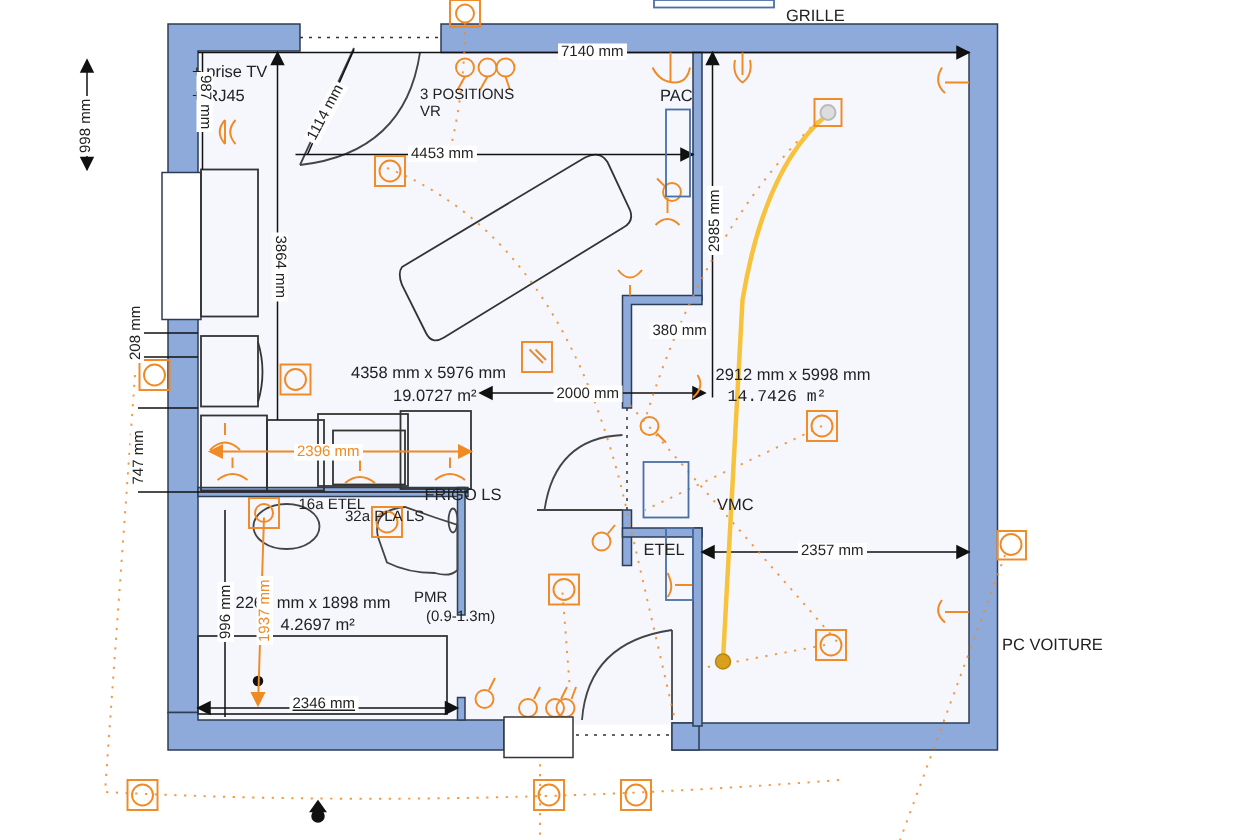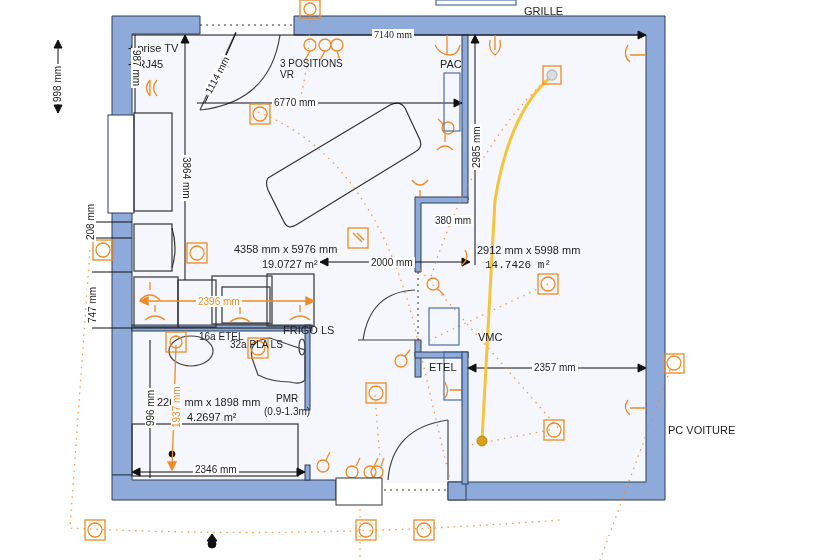--- a/index.html
+++ b/index.html
@@ -252,40 +252,40 @@
 <div class="lbl" style="left:524px;top:5px;">GRILLE</div>
 <div class="lbl" style="left:128px;top:42px;">+ prise TV</div>
 <div class="lbl" style="left:128px;top:58px;">+ RJ45</div>
 <div class="lbl small" style="left:280px;top:58px;">3 POSITIONS</div>
 <div class="lbl small" style="left:280px;top:69px;">VR</div>
 <div class="lbl" style="left:440px;top:58px;">PAC</div>
 <div class="lbl" style="left:283px;top:324px;">FRIGO LS</div>
 <div class="lbl small" style="left:199px;top:331px;">16a ETEL</div>
 <div class="lbl small" style="left:230px;top:339px;">32a PLA  LS</div>
 <div class="lbl small" style="left:276px;top:393px;">PMR</div>
-<div class="lbl small" style="left:264px;top:406px;text-align:right;">(0.9-1.3m)</div>
+<div class="lbl small" style="left:284px;top:406px;text-align:right;">(0.9-1.3m)</div>
 <div class="lbl" style="left:478px;top:331px;">VMC</div>
 <div class="lbl" style="left:429px;top:361px;">ETEL</div>
 <div class="lbl" style="left:668px;top:424px;">PC VOITURE</div>
 
 <div class="lbl" style="left:234px;top:243px;">4358 mm x 5976 mm</div>
 <div class="lbl" style="left:262px;top:258px;">19.0727 m²</div>
 <div class="lbl" style="left:477px;top:244px;">2912 mm x 5998 mm</div>
 <div class="lbl" style="left:485px;top:259px;font-family:Liberation Mono, monospace;">14.7426 m²</div>
 <div class="lbl" style="left:157px;top:396px;">2266 mm x 1898 mm</div>
 <div class="lbl" style="left:187px;top:411px;">4.2697 m²</div>
 
-<div class="lbl small dim" style="left:372px;top:29px;font-family:Liberation Serif, serif;">7140 mm</div>
+<div class="lbl small dim" style="left:372px;top:29px;">7140 mm</div>
 <div class="lbl small dim vert" style="left:52px;top:104px;transform:rotate(-90deg);">998 mm</div>
 <div class="lbl small dim vert" style="left:142px;top:48px;transform:rotate(90deg);">987 mm</div>
 <div class="lbl small dim vert" style="left:202px;top:92px;transform:rotate(-62deg);">1114 mm</div>
-<div class="lbl small dim" style="left:272px;top:97px;">6770 mm</div>
+<div class="lbl small dim" style="left:272px;top:97px;">4453 mm</div>
 <div class="lbl small dim vert" style="left:192px;top:155px;transform:rotate(90deg);">3864 mm</div>
 <div class="lbl small dim vert" style="left:471px;top:170px;transform:rotate(-90deg);">2985 mm</div>
 <div class="lbl small dim" style="left:433px;top:215px;">380 mm</div>
 <div class="lbl small dim vert" style="left:85px;top:242px;transform:rotate(-90deg);">208 mm</div>
 <div class="lbl small dim" style="left:369px;top:257px;">2000 mm</div>
 <div class="lbl small dim vert" style="left:87px;top:325px;transform:rotate(-90deg);">747 mm</div>
 <div class="lbl small dim orange" style="left:196px;top:296px;">2396 mm</div>
 <div class="lbl small dim" style="left:532px;top:362px;">2357 mm</div>
 <div class="lbl small dim vert" style="left:145px;top:428px;transform:rotate(-90deg);">996 mm</div>
 <div class="lbl small dim orange vert" style="left:171px;top:430px;transform:rotate(-90deg);">1937 mm</div>
-<div class="lbl small dim" style="left:193px;top:464px;">2346 mm</div>
+<div class="lbl small dim" style="left:193px;top:464px;text-decoration:underline;">2346 mm</div>
 
 </body></html>

